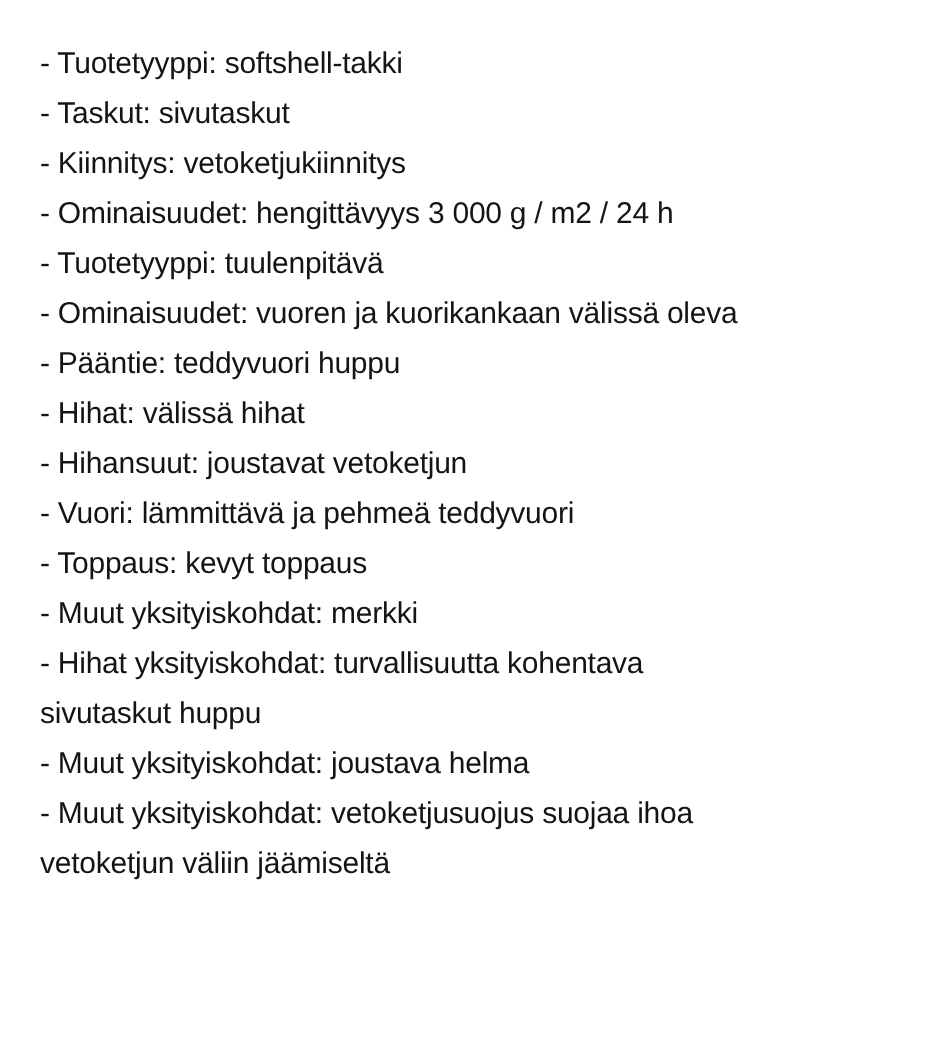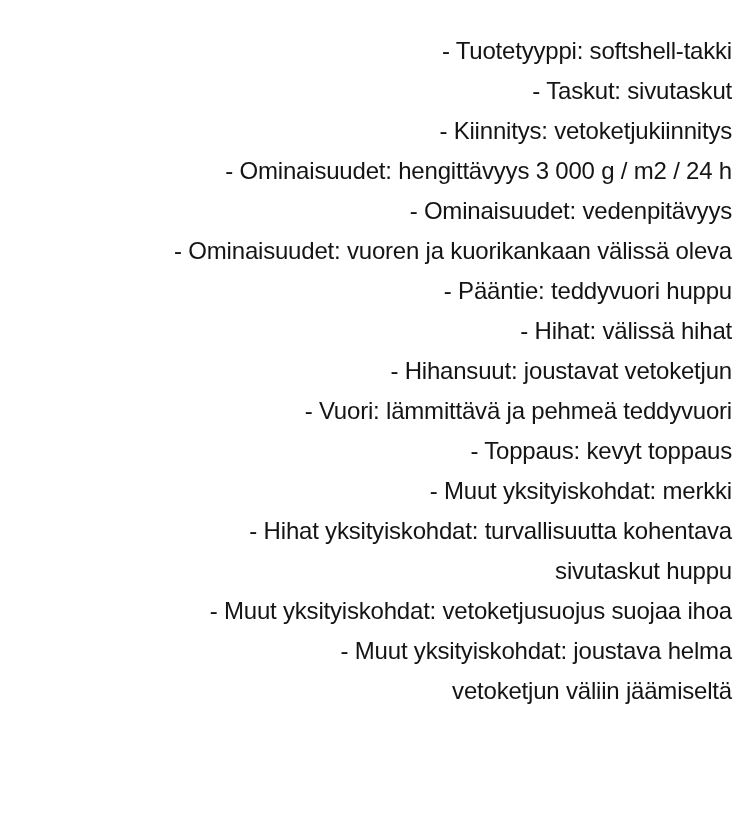--- a/index.html
+++ b/index.html
@@ -21,37 +21,36 @@
       font-family: "Liberation Sans", "DejaVu Sans", sans-serif;
       font-size: 24px;
       line-height: 40px;
       color: #141414;
       letter-spacing: -0.2px;
     }
     .line {
       display: block;
       white-space: nowrap;
       height: 40px;
-      text-align: right;
     }
   </style>
 </head>
 <body>
 
 <div class="content">
   <span class="line">- Tuotetyyppi: softshell-takki</span>
   <span class="line">- Taskut: sivutaskut</span>
   <span class="line">- Kiinnitys: vetoketjukiinnitys</span>
   <span class="line">- Ominaisuudet: hengittävyys 3 000 g / m2 / 24 h</span>
-  <span class="line">- Ominaisuudet: vedenpitävyys</span>
+  <span class="line">- Tuotetyyppi: tuulenpitävä</span>
   <span class="line">- Ominaisuudet: vuoren ja kuorikankaan välissä oleva</span>
   <span class="line">- Pääntie: teddyvuori huppu</span>
   <span class="line">- Hihat: välissä hihat</span>
   <span class="line">- Hihansuut: joustavat vetoketjun</span>
   <span class="line">- Vuori: lämmittävä ja pehmeä teddyvuori</span>
   <span class="line">- Toppaus: kevyt toppaus</span>
   <span class="line">- Muut yksityiskohdat: merkki</span>
   <span class="line">- Hihat yksityiskohdat: turvallisuutta kohentava</span>
   <span class="line">sivutaskut huppu</span>
+  <span class="line">- Muut yksityiskohdat: joustava helma</span>
   <span class="line">- Muut yksityiskohdat: vetoketjusuojus suojaa ihoa</span>
-  <span class="line">- Muut yksityiskohdat: joustava helma</span>
   <span class="line">vetoketjun väliin jäämiseltä</span>
 </div>
 
 </body></html>

